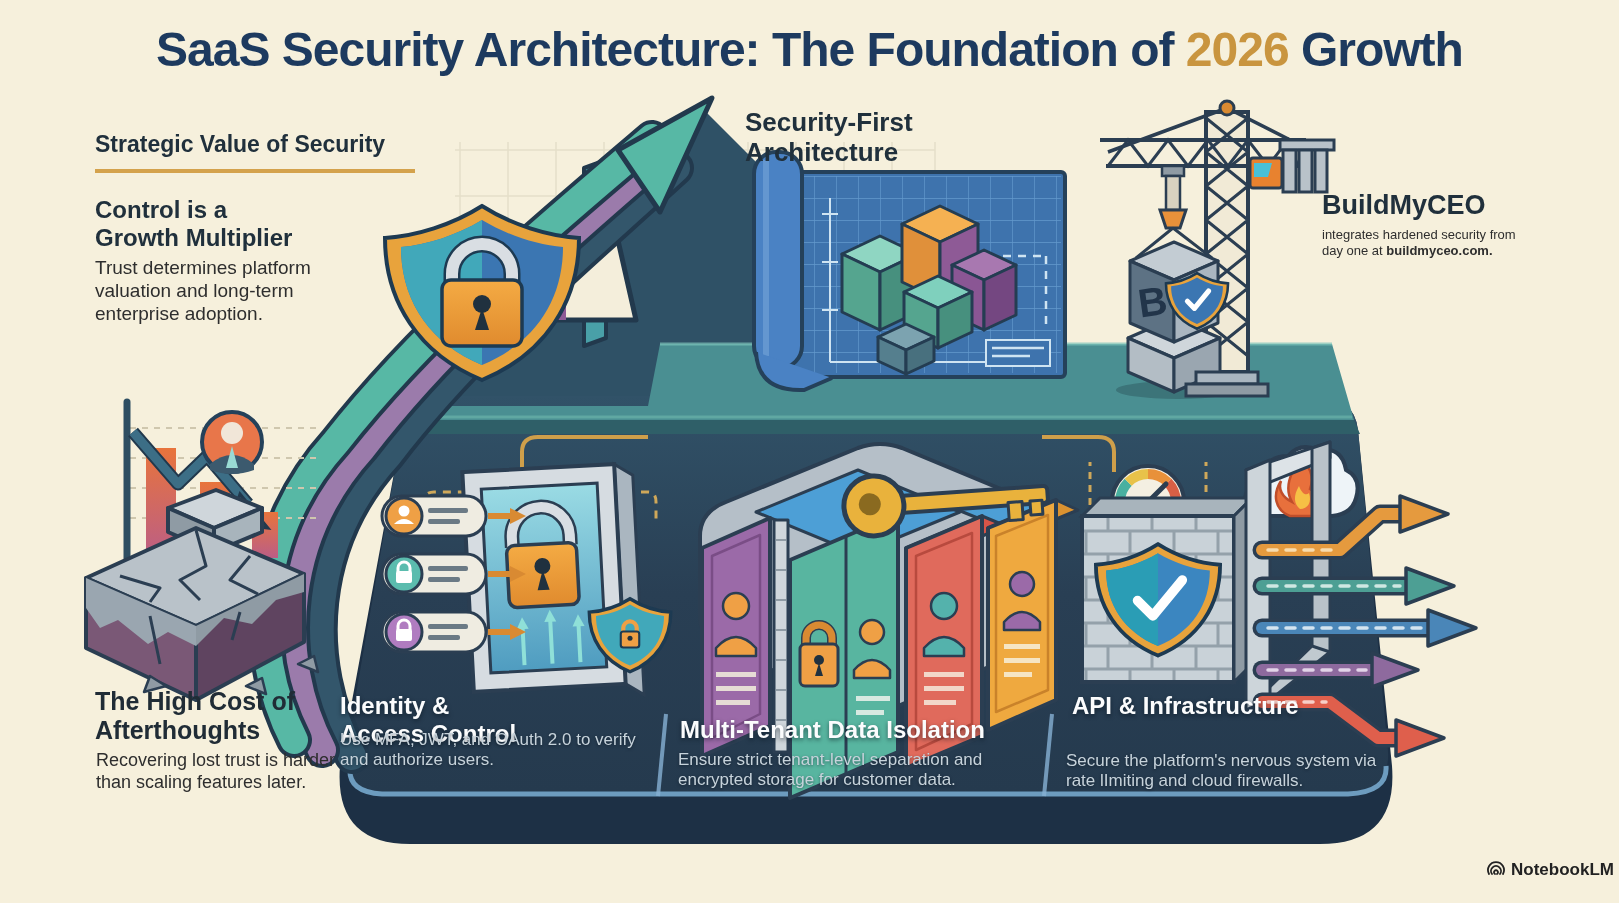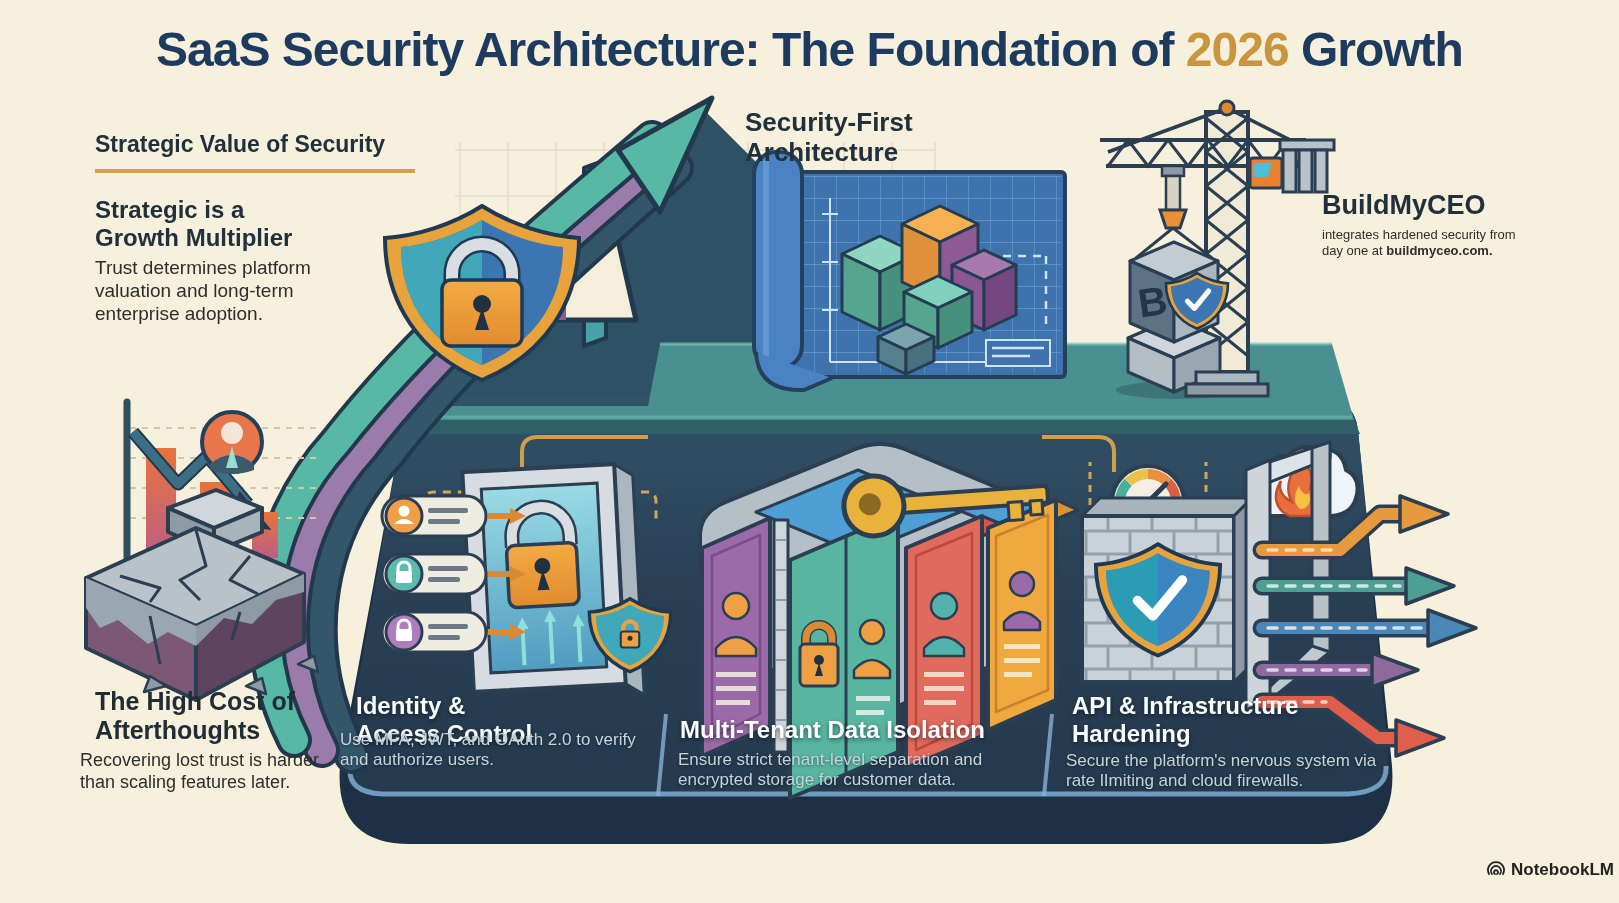--- a/index.html
+++ b/index.html
@@ -407,58 +407,57 @@
 <div class="txt-layer">
 
   <div class="t bold" style="left:0;right:0;top:22px;text-align:center;font-size:48px;letter-spacing:-1px;color:#1d3a5f;">
     <span>SaaS Security Architecture: The Foundation of </span><span class="gold">2026</span><span> Growth</span>
   </div>
 
   <div class="t bold" style="left:95px;top:131px;font-size:23px;color:#20303c;">Strategic Value of Security</div>
   <div style="position:absolute;left:95px;top:169px;width:320px;height:4px;background:#d4a24c;"></div>
 
   <div class="t bold" style="left:95px;top:196px;font-size:24px;color:#20303c;">
-    <span class="blk">Strategic is a</span>
+    <span class="blk">Control is a</span>
     <span class="blk">Growth Multiplier</span>
   </div>
   <div class="t" style="left:95px;top:257px;width:252px;font-size:19px;color:#2e2e2e;line-height:1.2;">Trust determines platform valuation and long-term enterprise adoption.</div>
 
   <div class="t bold c" style="left:745px;top:107px;width:330px;font-size:26px;color:#20303c;">
     <span class="blk">Security-First</span>
     <span class="blk">Architecture</span>
   </div>
 
   <div class="t bold" style="left:1322px;top:190px;font-size:27px;color:#20303c;">BuildMyCEO</div>
   <div class="t" style="left:1322px;top:227px;width:218px;font-size:13px;color:#2e2e2e;line-height:1.22;">
     <span>integrates hardened security from day one at </span><b>buildmyceo.com.</b>
   </div>
 
 
-  <div class="t bold c wt" style="left:356px;top:692px;width:300px;font-size:24px;">
+  <div class="t bold c wt" style="left:340px;top:692px;width:300px;font-size:24px;">
     <span class="blk">Identity &amp;</span>
     <span class="blk">Access Control</span>
   </div>
   <div class="t c ws" style="left:340px;top:730px;width:320px;font-size:17px;">Use MFA, JWT, and OAuth 2.0 to verify and authorize users.</div>
 
   <div class="t bold c wt" style="left:680px;top:716px;width:360px;font-size:24px;">
     <span class="blk">Multi-Tenant Data Isolation</span>
   </div>
   <div class="t c ws" style="left:678px;top:750px;width:364px;font-size:17px;">Ensure strict tenant-level separation and encrypted storage for customer data.</div>
 
   <div class="t bold c wt" style="left:1072px;top:692px;width:330px;font-size:24px;">
     <span class="blk">API &amp; Infrastructure</span>
-    <span class="blk">Hardening</span>
   </div>
   <div class="t c ws" style="left:1066px;top:751px;width:342px;font-size:17px;">Secure the platform's nervous system via rate lImiting and cloud firewalls.</div>
 
   <div class="t bold" style="left:95px;top:687px;font-size:25px;color:#202c36;">
     <span class="blk">The High Cost of</span>
     <span class="blk">Afterthoughts</span>
   </div>
-  <div class="t" style="left:80px;top:750px;width:262px;font-size:18px;color:#2e2e2e;line-height:1.22;">Recovering lost trust is harder than scaling features later.</div>
+  <div class="t" style="left:96px;top:750px;width:262px;font-size:18px;color:#2e2e2e;line-height:1.22;">Recovering lost trust is harder than scaling features later.</div>
 
   <div class="t" style="left:1486px;top:860px;font-size:17px;font-weight:600;color:#222;display:flex;align-items:flex-end;gap:5px;">
     <svg width="20" height="20" viewBox="0 0 20 20" style="position:static">
       <path d="M3,14 A8,8 0 1 1 17,14 M6,14 A5,5 0 1 1 14,14 M9,14 A2,2 0 1 1 11,14" fill="none" stroke="#222" stroke-width="1.8" stroke-linecap="round"></path>
     </svg>
     <span>NotebookLM</span>
   </div>
 
 </div>
 </div>

